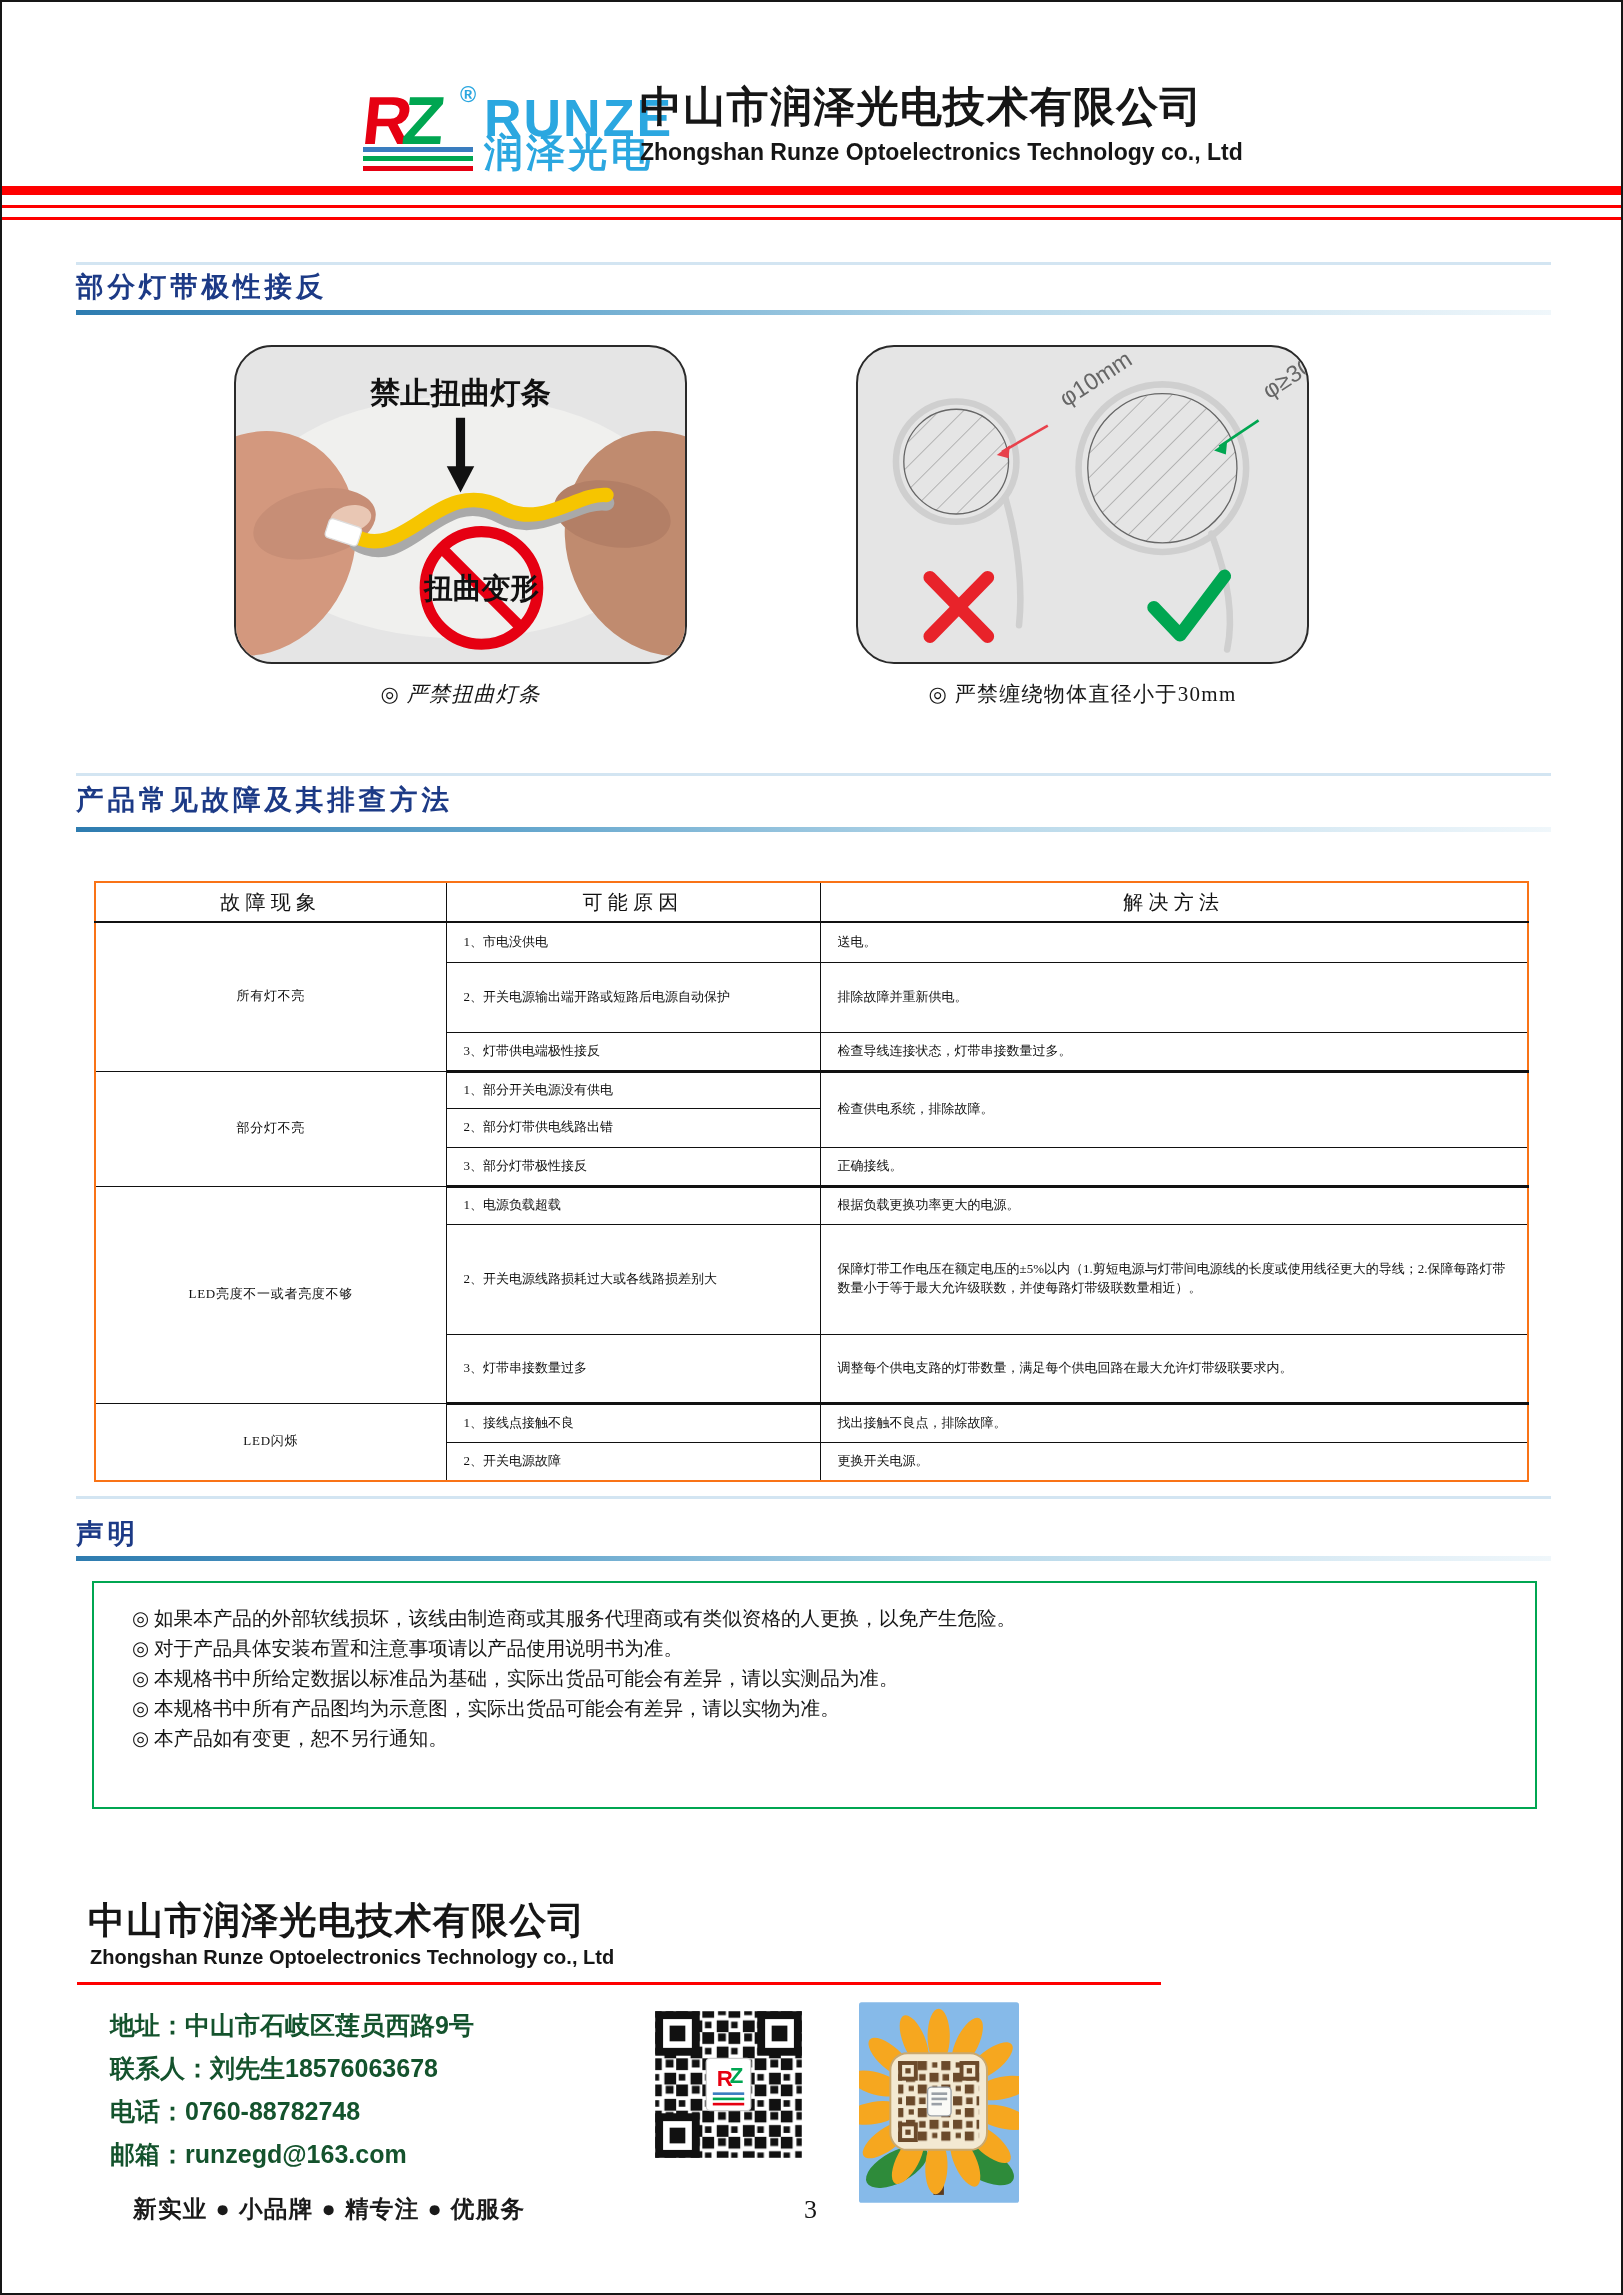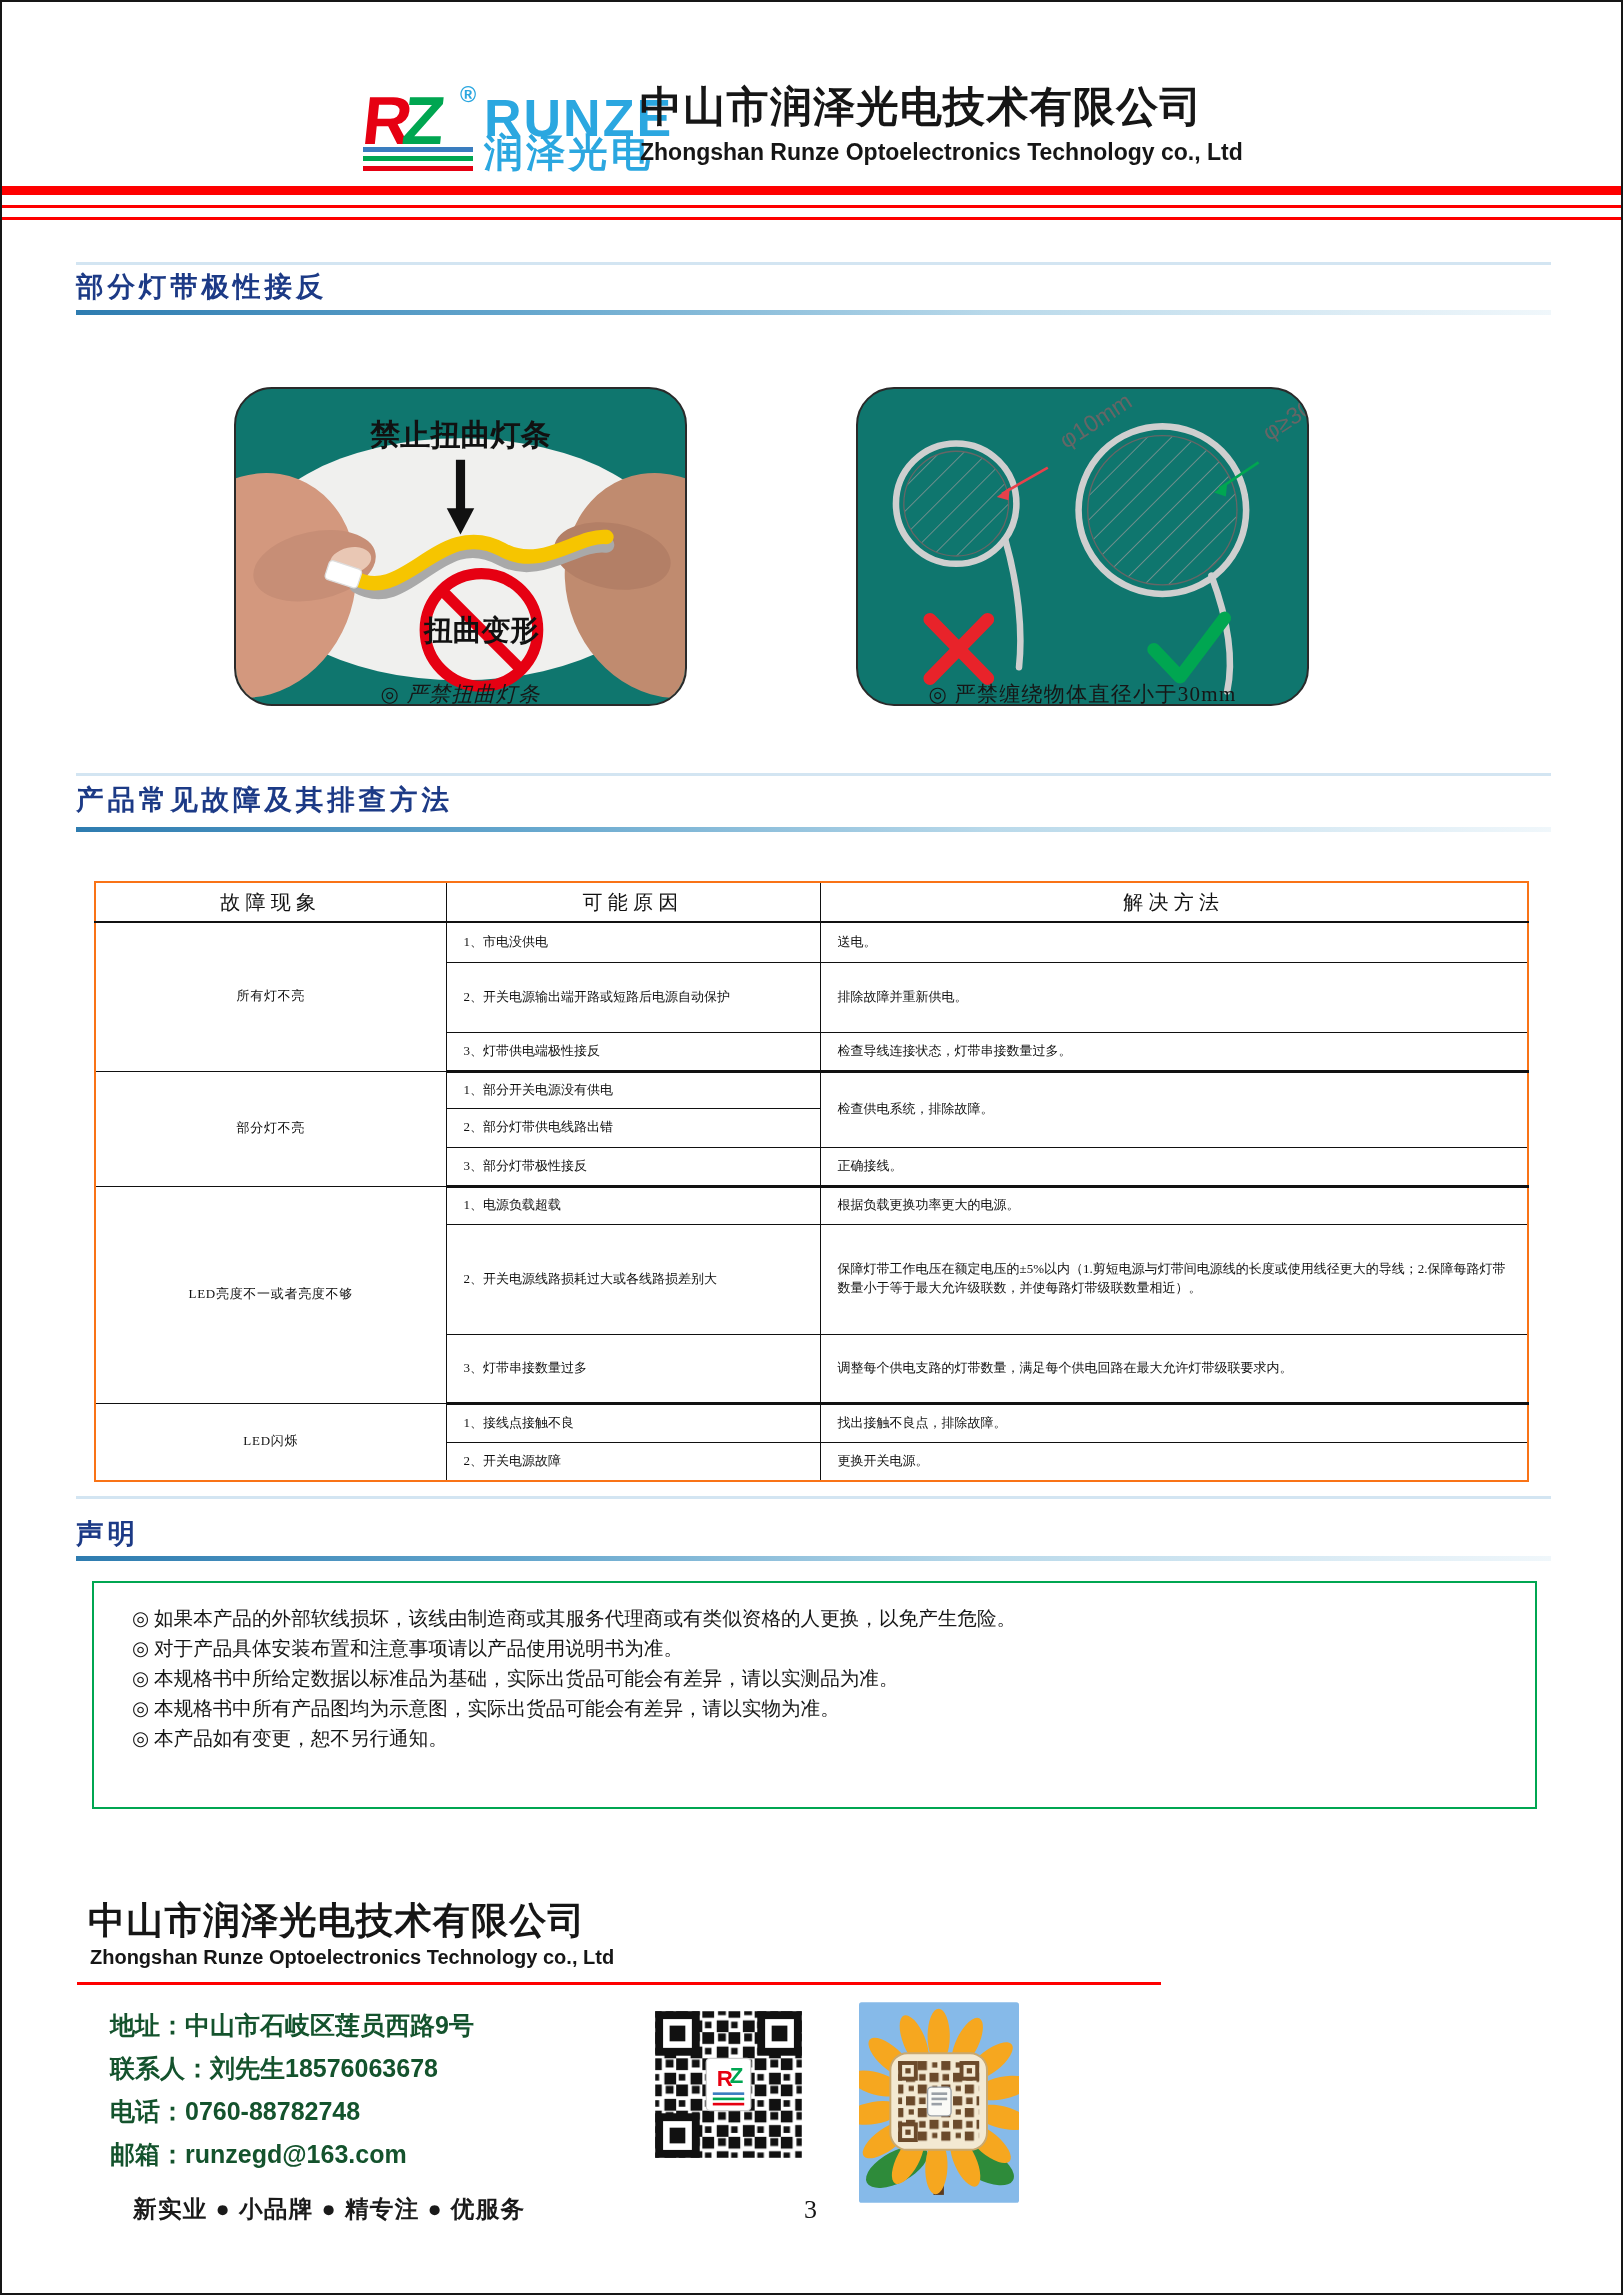--- a/index.html
+++ b/index.html
@@ -23,21 +23,21 @@
   .rule-red{background:#FE0000;left:0;width:1619px;}
 
   
   .sec-topline{left:74px;width:1475px;height:2.6px;background:#D3E5F2;}
   .sec-title{left:74px;font-size:27.5px;font-weight:800;color:#1C3A86;letter-spacing:3.9px;line-height:1.1;}
   .sec-underline{left:74px;width:1475px;height:4.6px;
      background:linear-gradient(90deg,#2E7CB0 0%,#64A6CD 30%,#B9D9EA 62%,#F0F7FB 100%);}
 
   
   .warn-box{width:453px;height:319px;border:2px solid #2a2a2a;border-radius:38px;
-            box-sizing:border-box;background:#0f766e;overflow:hidden;margin-top:42px;}
+            box-sizing:border-box;background:#e5e5e5;overflow:hidden;}
   .caption{width:453px;text-align:center;font-size:21px;color:#161616;letter-spacing:1.3px;}
 
   
   table.fault{border-collapse:collapse;table-layout:fixed;width:1435px;height:598px;
               border:2px solid #f97316;font-family:"Liberation Serif","DejaVu Serif",serif;}
   table.fault td{border:1.3px solid #111;font-size:13px;line-height:1.45;color:#111;
                  padding:2.6px 9.2px 2.6px 17px;vertical-align:middle;box-sizing:border-box;}
   table.fault tr.th td{border-bottom:2.6px solid #111;text-align:center;font-size:20px;
                        letter-spacing:5.2px;padding:2.6px;}
   table.fault tr.gend td{border-bottom:3.3px solid #111;}

